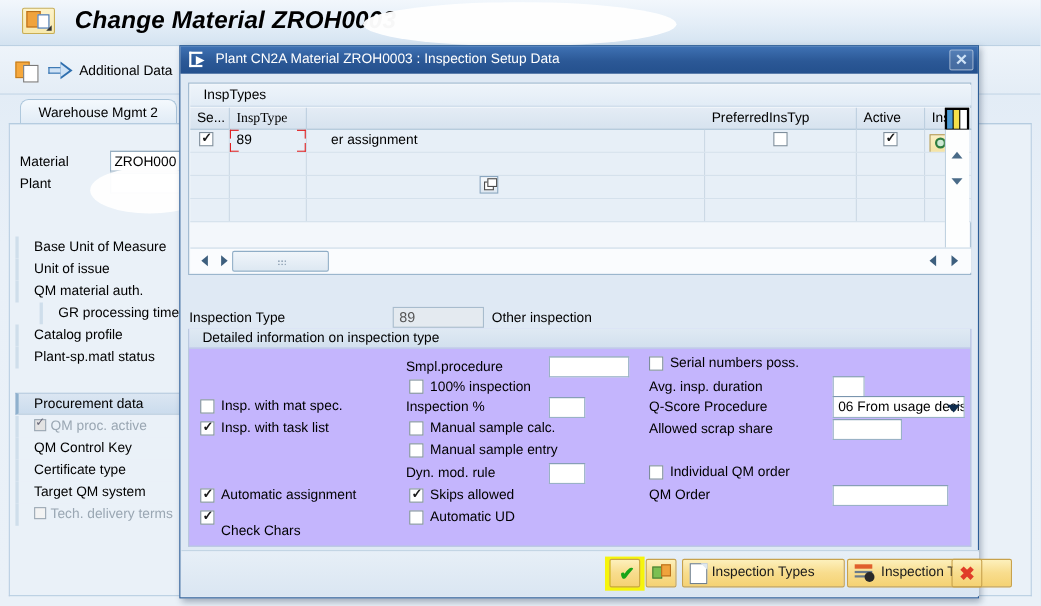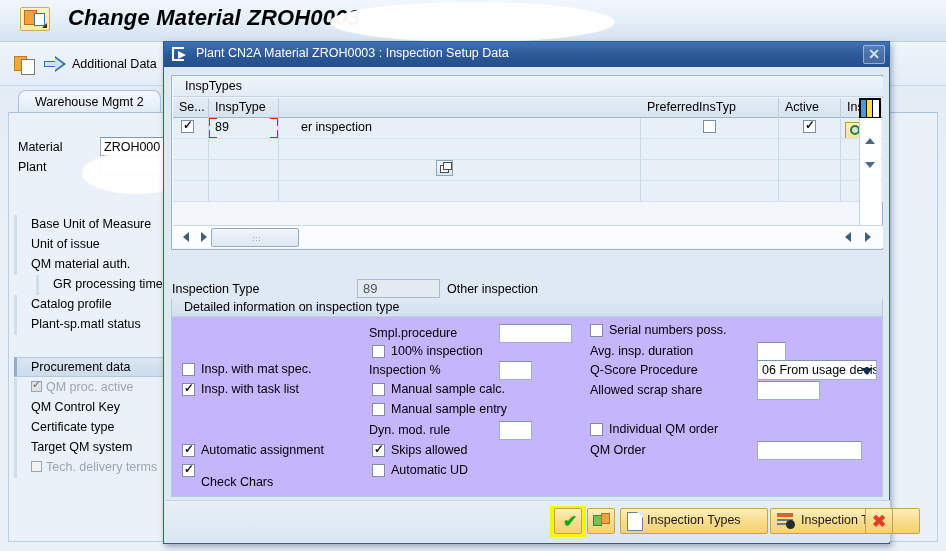--- a/index.html
+++ b/index.html
@@ -416,21 +416,21 @@
     <div id="dlg-title-text">Plant CN2A Material ZROH0003 : Inspection Setup Data</div>
     <div id="dlg-close">✕</div>
   </div>
 
   <div id="tbl-wrap">
 
     <div id="tbl-caption">InspTypes</div>
 
     <div id="tbl-head">
       <div class="th" style="left:0;   width:36px;">Se...</div>
-      <div class="th" style="left:36px; width:70px;">InspType</div>
+      <div class="th" style="left:36px; width:70px;font-family:Liberation Serif, serif;">InspType</div>
       <div class="th" style="left:468px; width:138px;">PreferredInsTyp</div>
       <div class="th" style="left:606px; width:62px;">Active</div>
       <div class="th" style="left:668px; width:42px; border-right:none;">Ins..</div>
     </div>
 
     <div id="col-cfg">
       <div class="b1"></div>
         <div class="b2"></div>
         <div class="b3"></div>
     </div>
@@ -440,21 +440,21 @@
         <span class="cb checked"></span>
       </div>
       <div class="td" style="left:36px; width:70px; background:#e7eff7;">
         <span>89</span>
         <span class="sel-marker tl" style="left:-1px; top:-1px;"></span>
         <span class="sel-marker tr" style="right:-1px; top:-1px;"></span>
         <span class="sel-marker bl" style="left:-1px; bottom:-1px;"></span>
         <span class="sel-marker br" style="right:-1px; bottom:-1px;"></span>
       </div>
       <div class="td" style="left:106px; width:362px; padding-left:22px;">
-        <span>er inspection</span>
+        <span>er assignment</span>
       </div>
       <div class="td" style="left:468px; width:138px; text-align:center; padding-left:0;">
         <span class="cb"></span>
       </div>
       <div class="td" style="left:606px; width:62px; text-align:center; padding-left:0;">
         <span class="cb checked"></span>
       </div>
       <div class="td" style="left:668px; width:42px; border-right:none; padding-left:4px;">
         <span class="magnifier" style="position:relative; display:inline-block; top:2px;">
           <span class="pad"></span><span class="lens"></span><span class="handle"></span>

